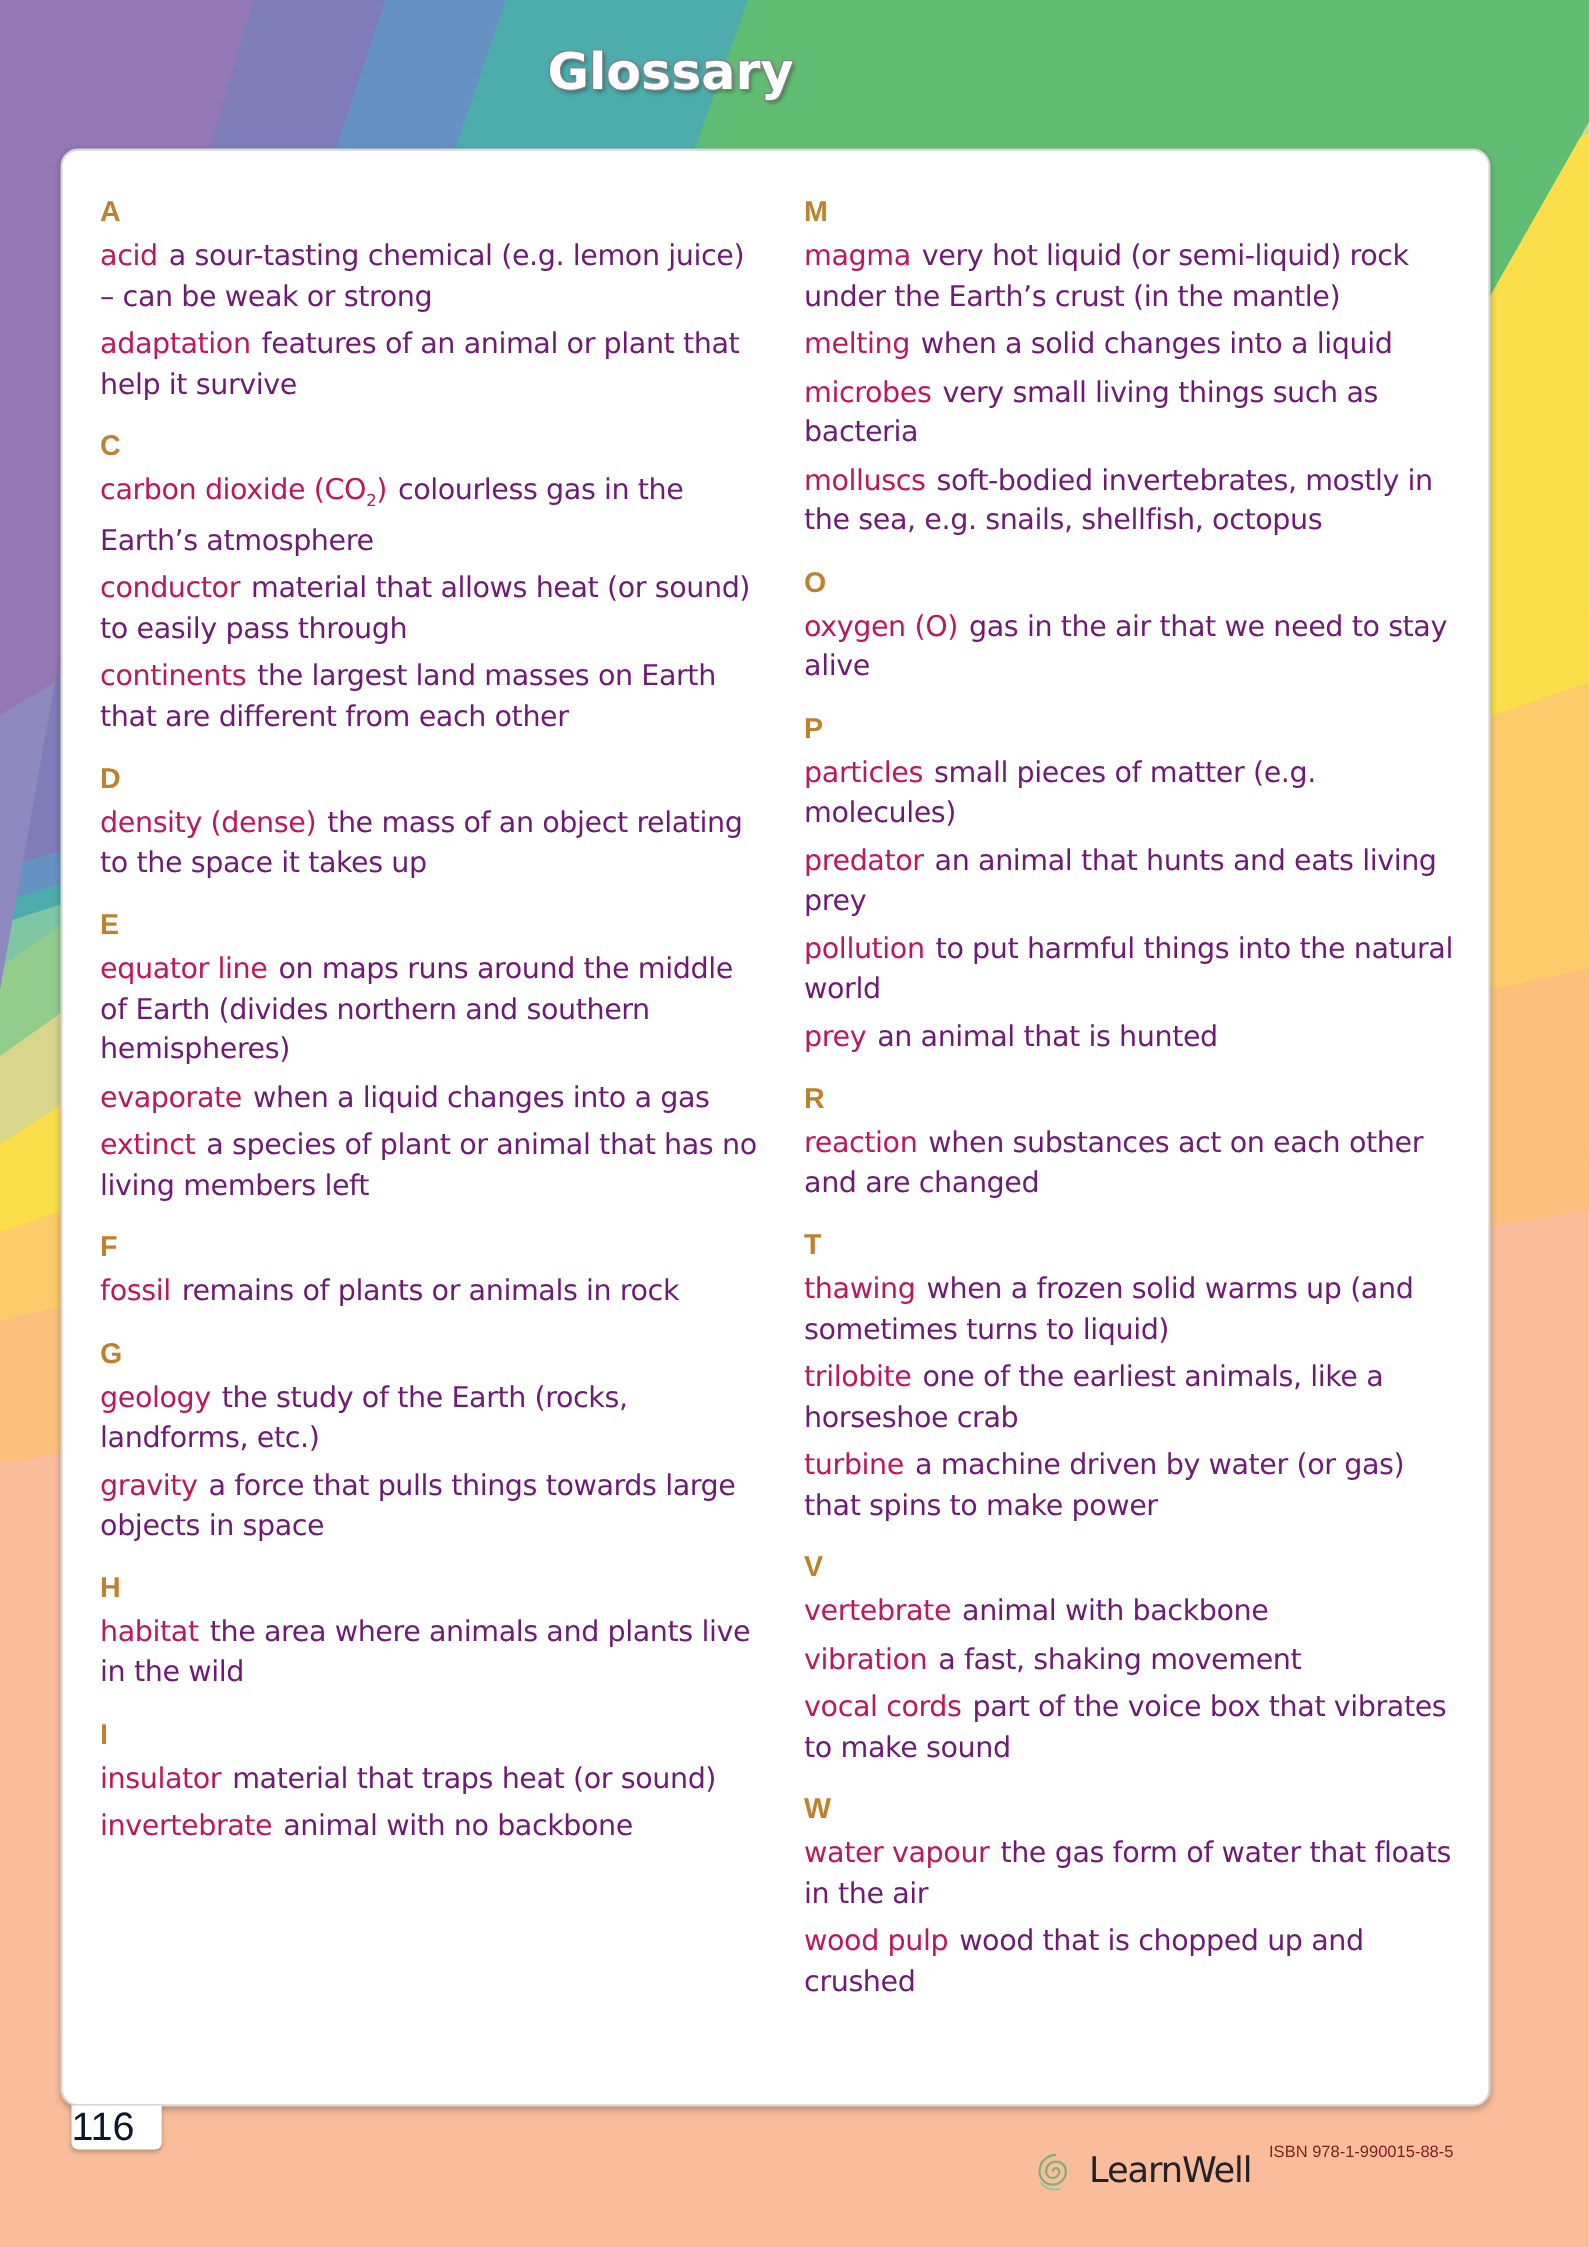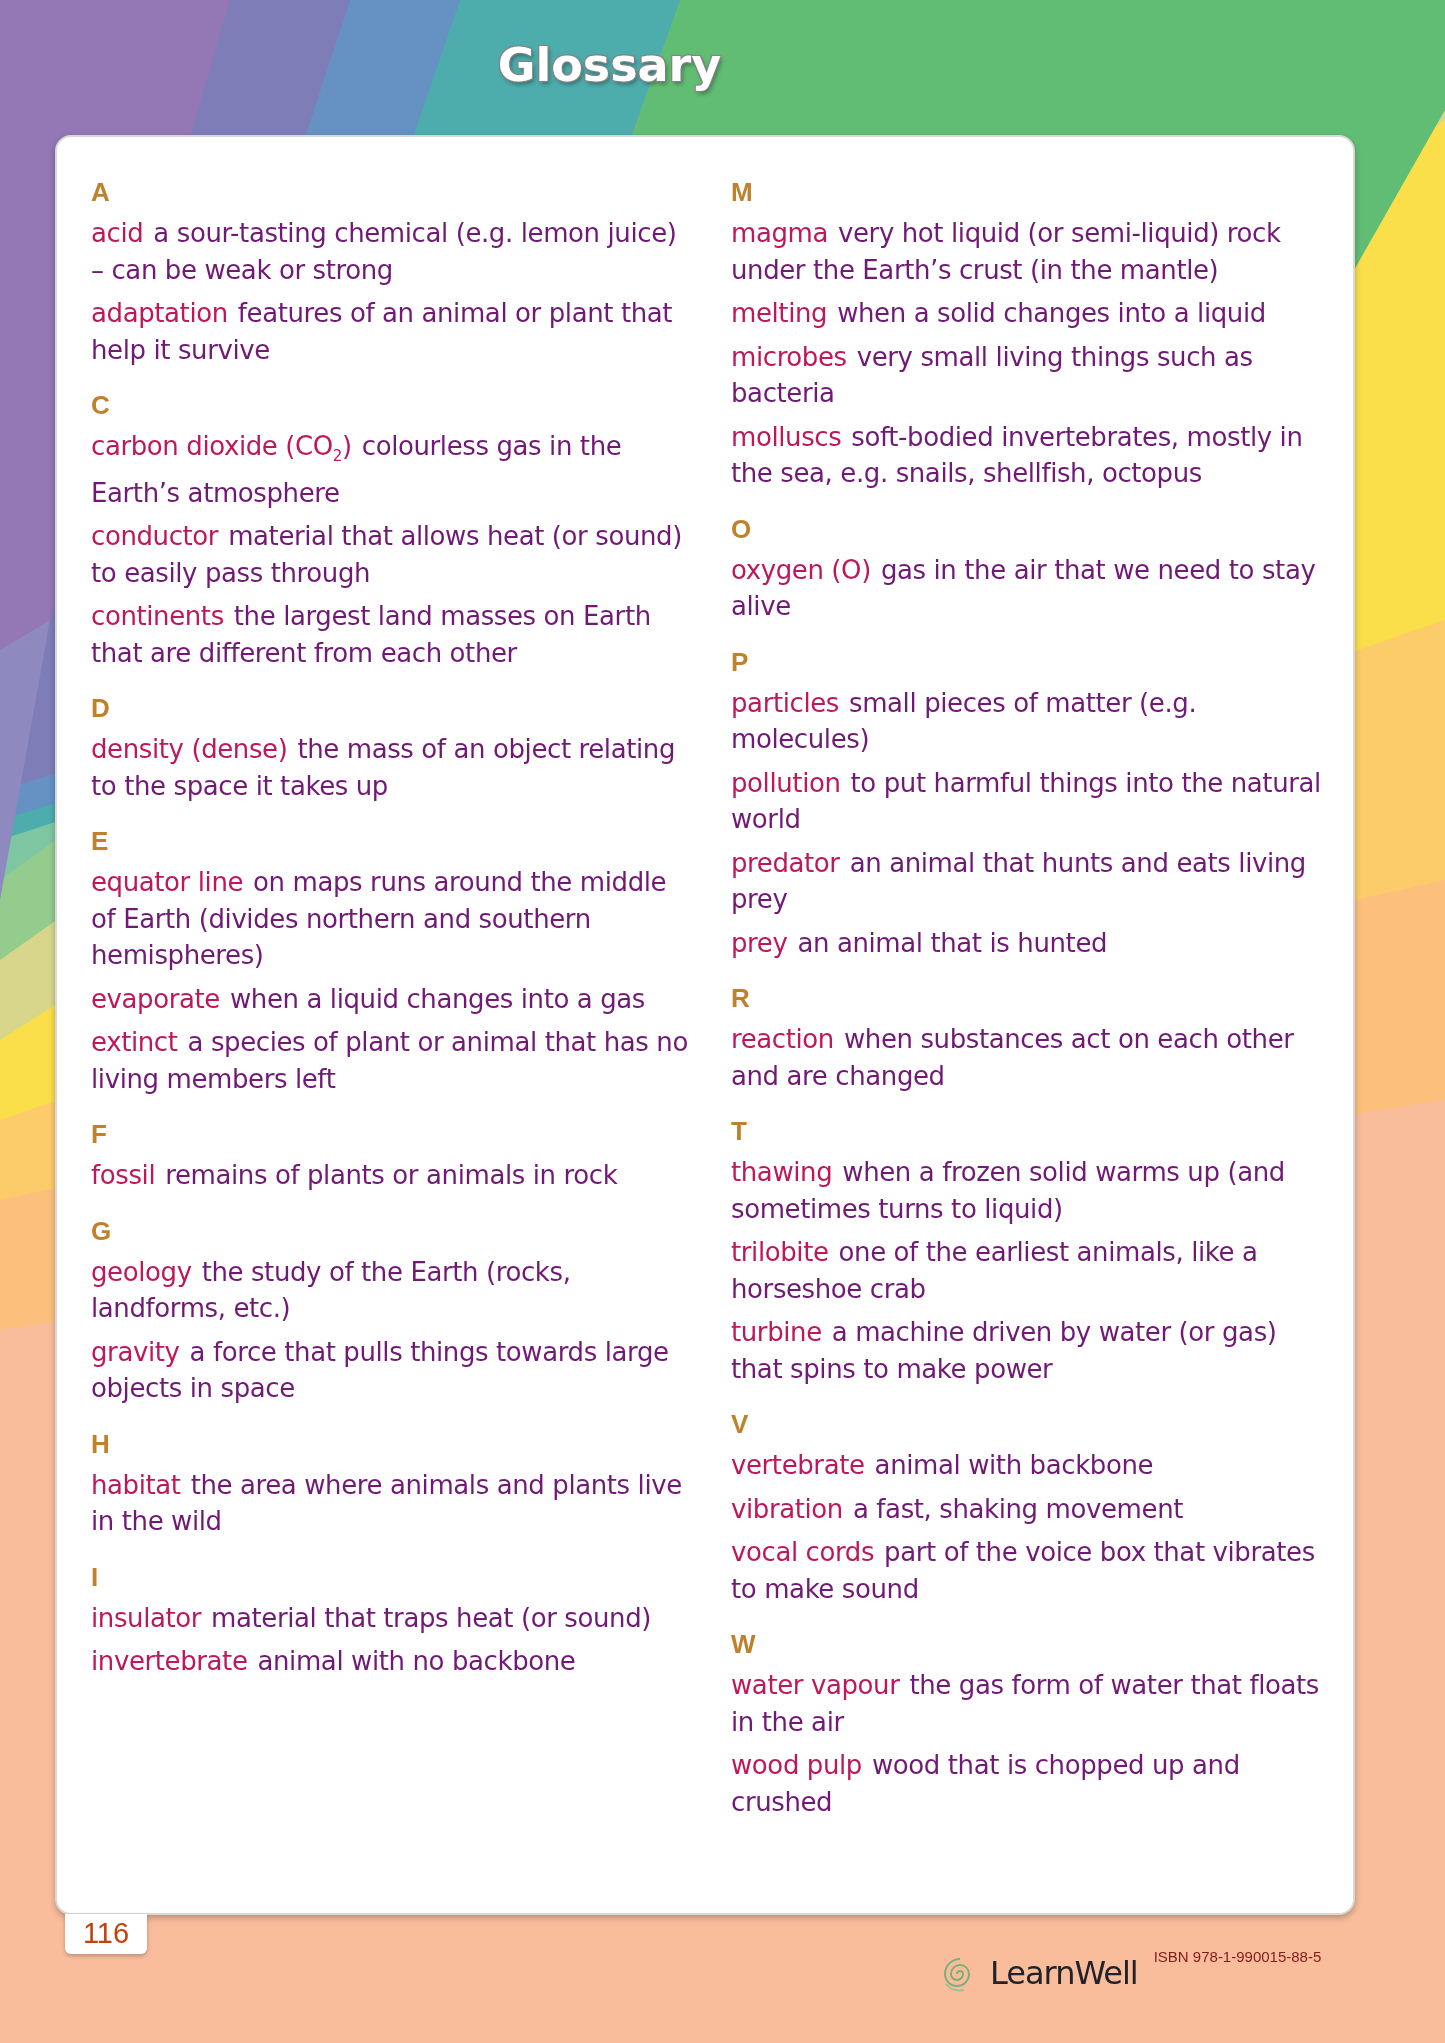--- a/index.html
+++ b/index.html
@@ -60,25 +60,24 @@
     .term sub { font-size: 15px; }
     .def { color: #701a75; margin-left: 10px; }
 
     .page-tab {
       position: absolute;
       left: 65px; top: 1914px;
       width: 82px; height: 40px;
       background: #ffffff;
       border-radius: 0 0 6px 6px;
       box-shadow: 0 2px 4px rgba(0,0,0,0.25);
-      text-align: center;
       font-family: "Liberation Sans", sans-serif;
-      font-size: 29px;
+      font-size: 36px;
       line-height: 38px;
-      color: #c2410c;
+      color: #0f172a;
     }
 
     .footer {
       position: absolute;
       top: 1938px; left: 940px;
       display: flex; align-items: flex-start; margin-top: 16px;
     }
     .logo-icon { width: 40px; height: 40px; margin-right: 10px; }
     .brand {
       font-family: "DejaVu Sans", sans-serif;
@@ -186,22 +185,22 @@
     </div>
 
     <div class="section">
       <div class="letter">O</div>
       <div class="entry"><span class="term">oxygen (O)</span><span class="def">gas in the air that we need to stay alive</span></div>
     </div>
 
     <div class="section">
       <div class="letter">P</div>
       <div class="entry"><span class="term">particles</span><span class="def">small pieces of matter (e.g. molecules)</span></div>
+      <div class="entry"><span class="term">predator</span><span class="def">an animal that hunts and eats living prey</span></div>
       <div class="entry"><span class="term">pollution</span><span class="def">to put harmful things into the natural world</span></div>
-      <div class="entry"><span class="term">predator</span><span class="def">an animal that hunts and eats living prey</span></div>
       <div class="entry"><span class="term">prey</span><span class="def">an animal that is hunted</span></div>
     </div>
 
     <div class="section">
       <div class="letter">R</div>
       <div class="entry"><span class="term">reaction</span><span class="def">when substances act on each other and are changed</span></div>
     </div>
 
     <div class="section">
       <div class="letter">T</div>

